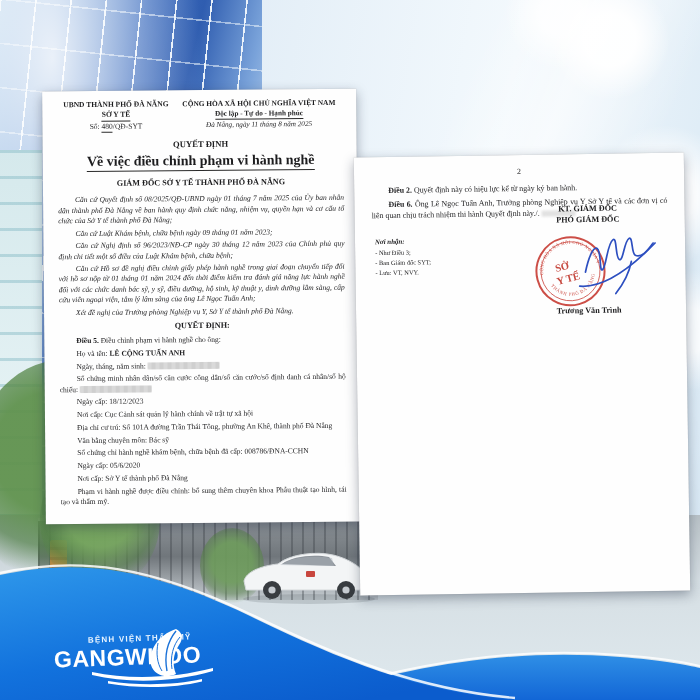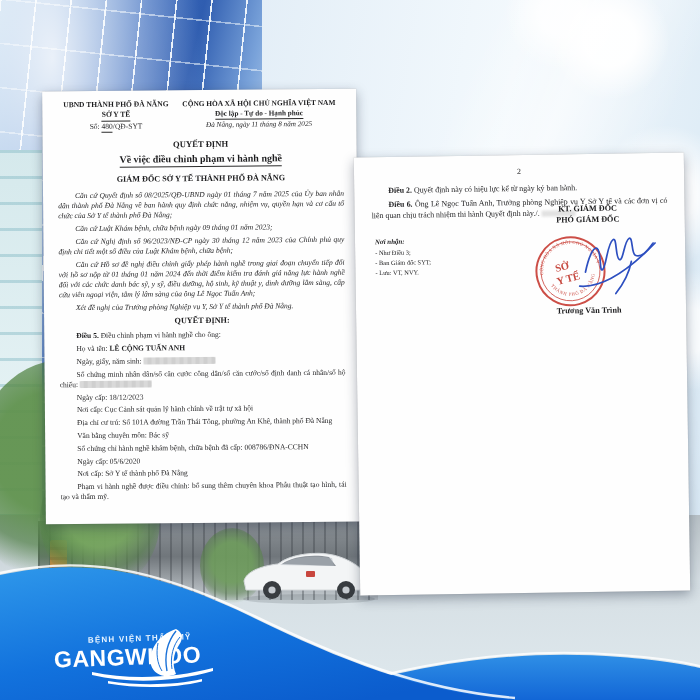--- a/index.html
+++ b/index.html
@@ -59,21 +59,21 @@
 
   .hdr{display:flex;width:100%;text-align:center;}
   .hdr-l{width:41%;}
   .hdr-r{width:59%;}
   .b{font-weight:bold;}
   .i{font-style:italic;}
   .u{display:inline-block;border-bottom:.9px solid #2a2a2a;padding-bottom:1px;line-height:1.15;}
   .hdr .line{margin:0;}
   .doc-title{text-align:center;font-weight:bold;font-size:8.6px;margin:7px 0 2px;}
   .doc-sub{text-align:center;margin:0 0 6px;}
-  .doc-sub span{font-weight:bold;font-size:10px;}
+  .doc-sub span{font-weight:bold;font-size:14px;}
   .issuer{text-align:center;font-weight:bold;font-size:8.2px;margin:4px 0 6px;}
   p.par{margin:0 0 2.6px;text-align:justify;text-indent:17px;}
   p.recital{font-style:italic;}
   .decree{text-align:center;font-weight:bold;font-size:8.2px;margin:3px 0 4px;}
   .redact{display:inline-block;width:72px;height:7px;vertical-align:-1px;border-radius:1px;
     background:repeating-linear-gradient(90deg,#d9d9d9 0 4px,#cfcfcf 4px 8px);filter:blur(.7px);}
   .redact-light{display:inline-block;width:34px;height:6px;vertical-align:-1px;background:#e2e2e2;filter:blur(1px);}
 
   .p2-num{text-align:center;margin:0 0 6px;}
   .recipients{position:absolute;left:20px;top:80px;font-size:6.4px;line-height:1.55;}
@@ -169,21 +169,21 @@
     <p class="par recital">Căn cứ Quyết định số 08/2025/QĐ-UBND ngày 01 tháng 7 năm 2025 của Ủy ban nhân dân thành phố Đà Nẵng về ban hành quy định chức năng, nhiệm vụ, quyền hạn và cơ cấu tổ chức của Sở Y tế thành phố Đà Nẵng;</p>
     <p class="par recital">Căn cứ Luật Khám bệnh, chữa bệnh ngày 09 tháng 01 năm 2023;</p>
     <p class="par recital">Căn cứ Nghị định số 96/2023/NĐ-CP ngày 30 tháng 12 năm 2023 của Chính phủ quy định chi tiết một số điều của Luật Khám bệnh, chữa bệnh;</p>
     <p class="par recital">Căn cứ Hồ sơ đề nghị điều chỉnh giấy phép hành nghề trong giai đoạn chuyển tiếp đối với hồ sơ nộp từ 01 tháng 01 năm 2024 đến thời điểm kiểm tra đánh giá năng lực hành nghề đối với các chức danh bác sỹ, y sỹ, điều dưỡng, hộ sinh, kỹ thuật y, dinh dưỡng lâm sàng, cấp cứu viên ngoại viện, tâm lý lâm sàng của ông Lê Ngọc Tuấn Anh;</p>
     <p class="par recital">Xét đề nghị của Trưởng phòng Nghiệp vụ Y, Sở Y tế thành phố Đà Nẵng.</p>
 
     <p class="decree">QUYẾT ĐỊNH:</p>
 
     <p class="par"><span class="b">Điều 5.</span> <span>Điều chỉnh phạm vi hành nghề cho ông:</span></p>
     <p class="par"><span>Họ và tên:</span> <span class="b">LÊ CỘNG TUẤN ANH</span></p>
-    <p class="par"><span>Ngày, giấy, năm sinh:</span> <span class="redact"></span></p>
+    <p class="par"><span>Ngày, tháng, năm sinh:</span> <span class="redact"></span></p>
     <p class="par"><span>Số chứng minh nhân dân/số căn cước công dân/số căn cước/số định danh cá nhân/số hộ chiếu:</span> <span class="redact"></span></p>
     <p class="par">Ngày cấp: 18/12/2023</p>
     <p class="par">Nơi cấp: Cục Cảnh sát quản lý hành chính về trật tự xã hội</p>
     <p class="par">Địa chỉ cư trú: Số 101A đường Trần Thái Tông, phường An Khê, thành phố Đà Nẵng</p>
     <p class="par">Văn bằng chuyên môn: Bác sỹ</p>
     <p class="par">Số chứng chỉ hành nghề khám bệnh, chữa bệnh đã cấp: 008786/ĐNA-CCHN</p>
     <p class="par">Ngày cấp: 05/6/2020</p>
     <p class="par">Nơi cấp: Sở Y tế thành phố Đà Nẵng</p>
     <p class="par">Phạm vi hành nghề được điều chỉnh: bổ sung thêm chuyên khoa Phẫu thuật tạo hình, tái tạo và thẩm mỹ.</p>
   </div>

